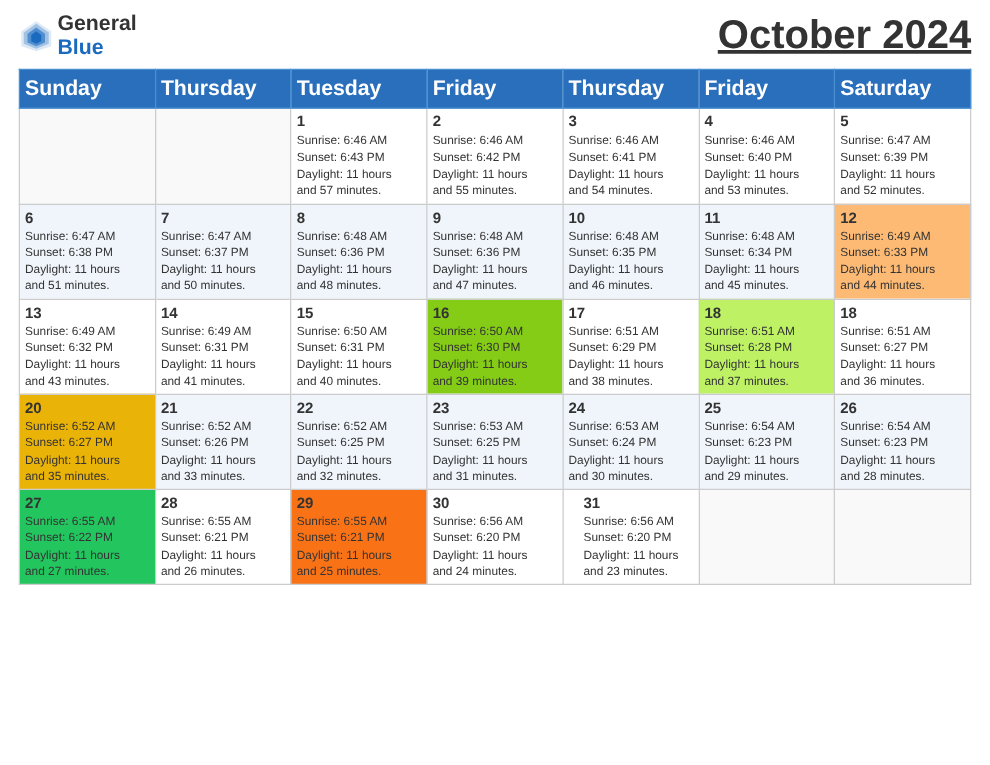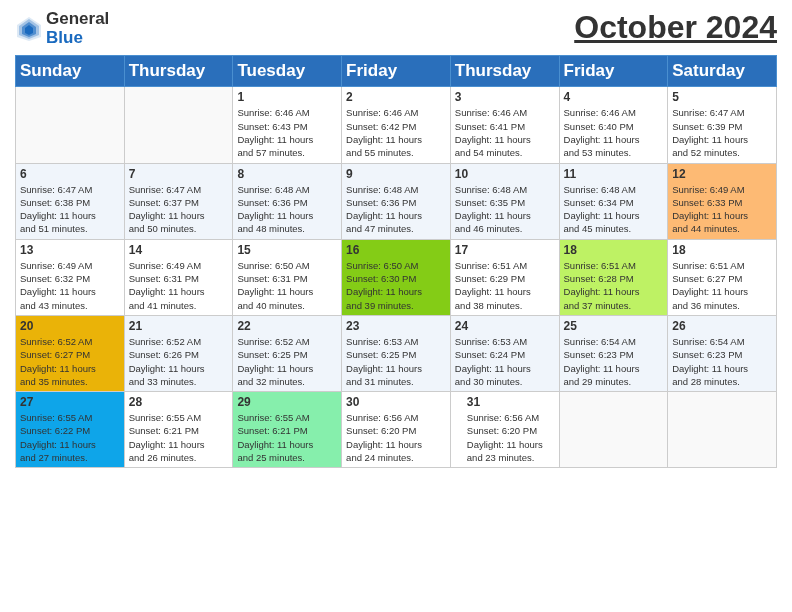--- a/index.html
+++ b/index.html
@@ -249,29 +249,29 @@
           <td style="background: rgb(240, 245, 251);">
             <span class="day-num">25</span>
             <div class="day-info">Sunrise: 6:54 AM<br>Sunset: 6:23 PM<br>Daylight: 11 hours<br>and 29 minutes.</div>
           </td>
           <td style="background: rgb(240, 245, 251);">
             <span class="day-num">26</span>
             <div class="day-info">Sunrise: 6:54 AM<br>Sunset: 6:23 PM<br>Daylight: 11 hours<br>and 28 minutes.</div>
           </td>
         </tr>
         <tr>
-          <td style="background: #0ea5e9;">
+          <td style="background: #22c55e;">
             <span class="day-num">27</span>
             <div class="day-info">Sunrise: 6:55 AM<br>Sunset: 6:22 PM<br>Daylight: 11 hours<br>and 27 minutes.</div>
           </td>
           <td style="background: rgb(255, 255, 255);">
             <span class="day-num">28</span>
             <div class="day-info">Sunrise: 6:55 AM<br>Sunset: 6:21 PM<br>Daylight: 11 hours<br>and 26 minutes.</div>
           </td>
-          <td style="background: #86efac;">
+          <td style="background: #f97316;">
             <span class="day-num">29</span>
             <div class="day-info">Sunrise: 6:55 AM<br>Sunset: 6:21 PM<br>Daylight: 11 hours<br>and 25 minutes.</div>
           </td>
           <td style="background: rgb(255, 255, 255);">
             <span class="day-num">30</span>
             <div class="day-info">Sunrise: 6:56 AM<br>Sunset: 6:20 PM<br>Daylight: 11 hours<br>and 24 minutes.</div>
           </td>
           <td style="background: rgb(255, 255, 255); padding-left: 16px;">
             <span class="day-num">31</span>
             <div class="day-info">Sunrise: 6:56 AM<br>Sunset: 6:20 PM<br>Daylight: 11 hours<br>and 23 minutes.</div>

